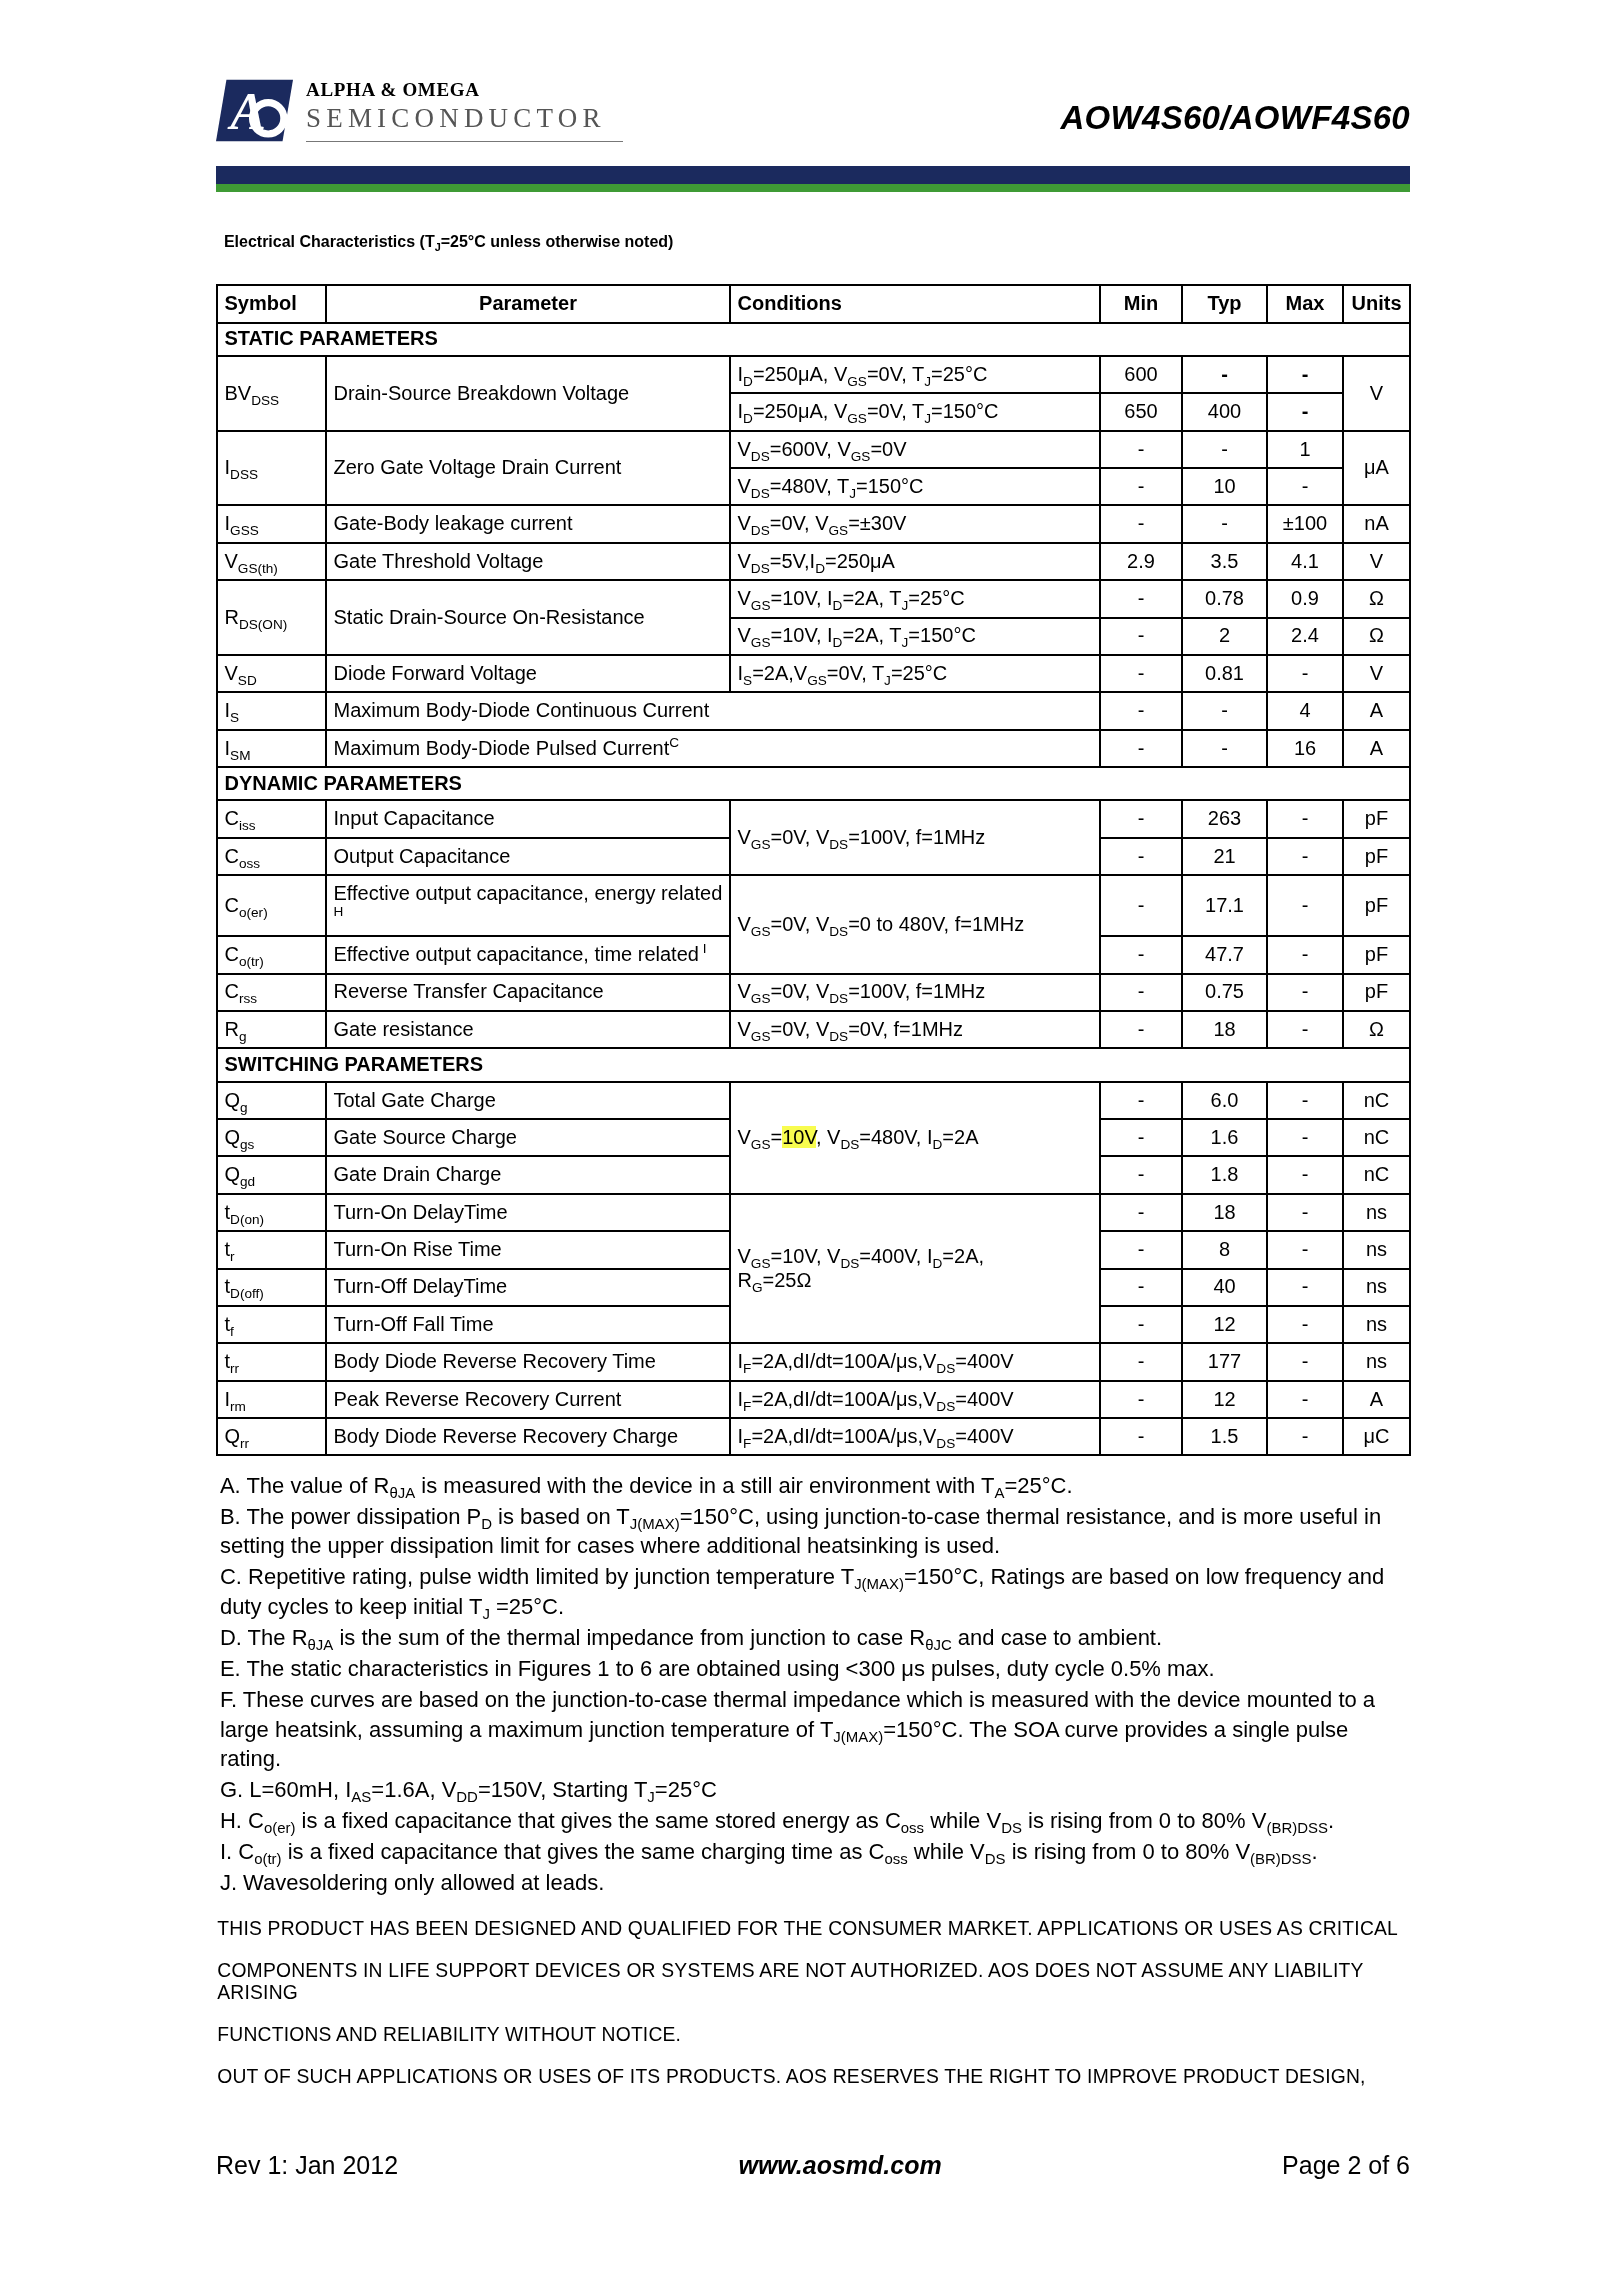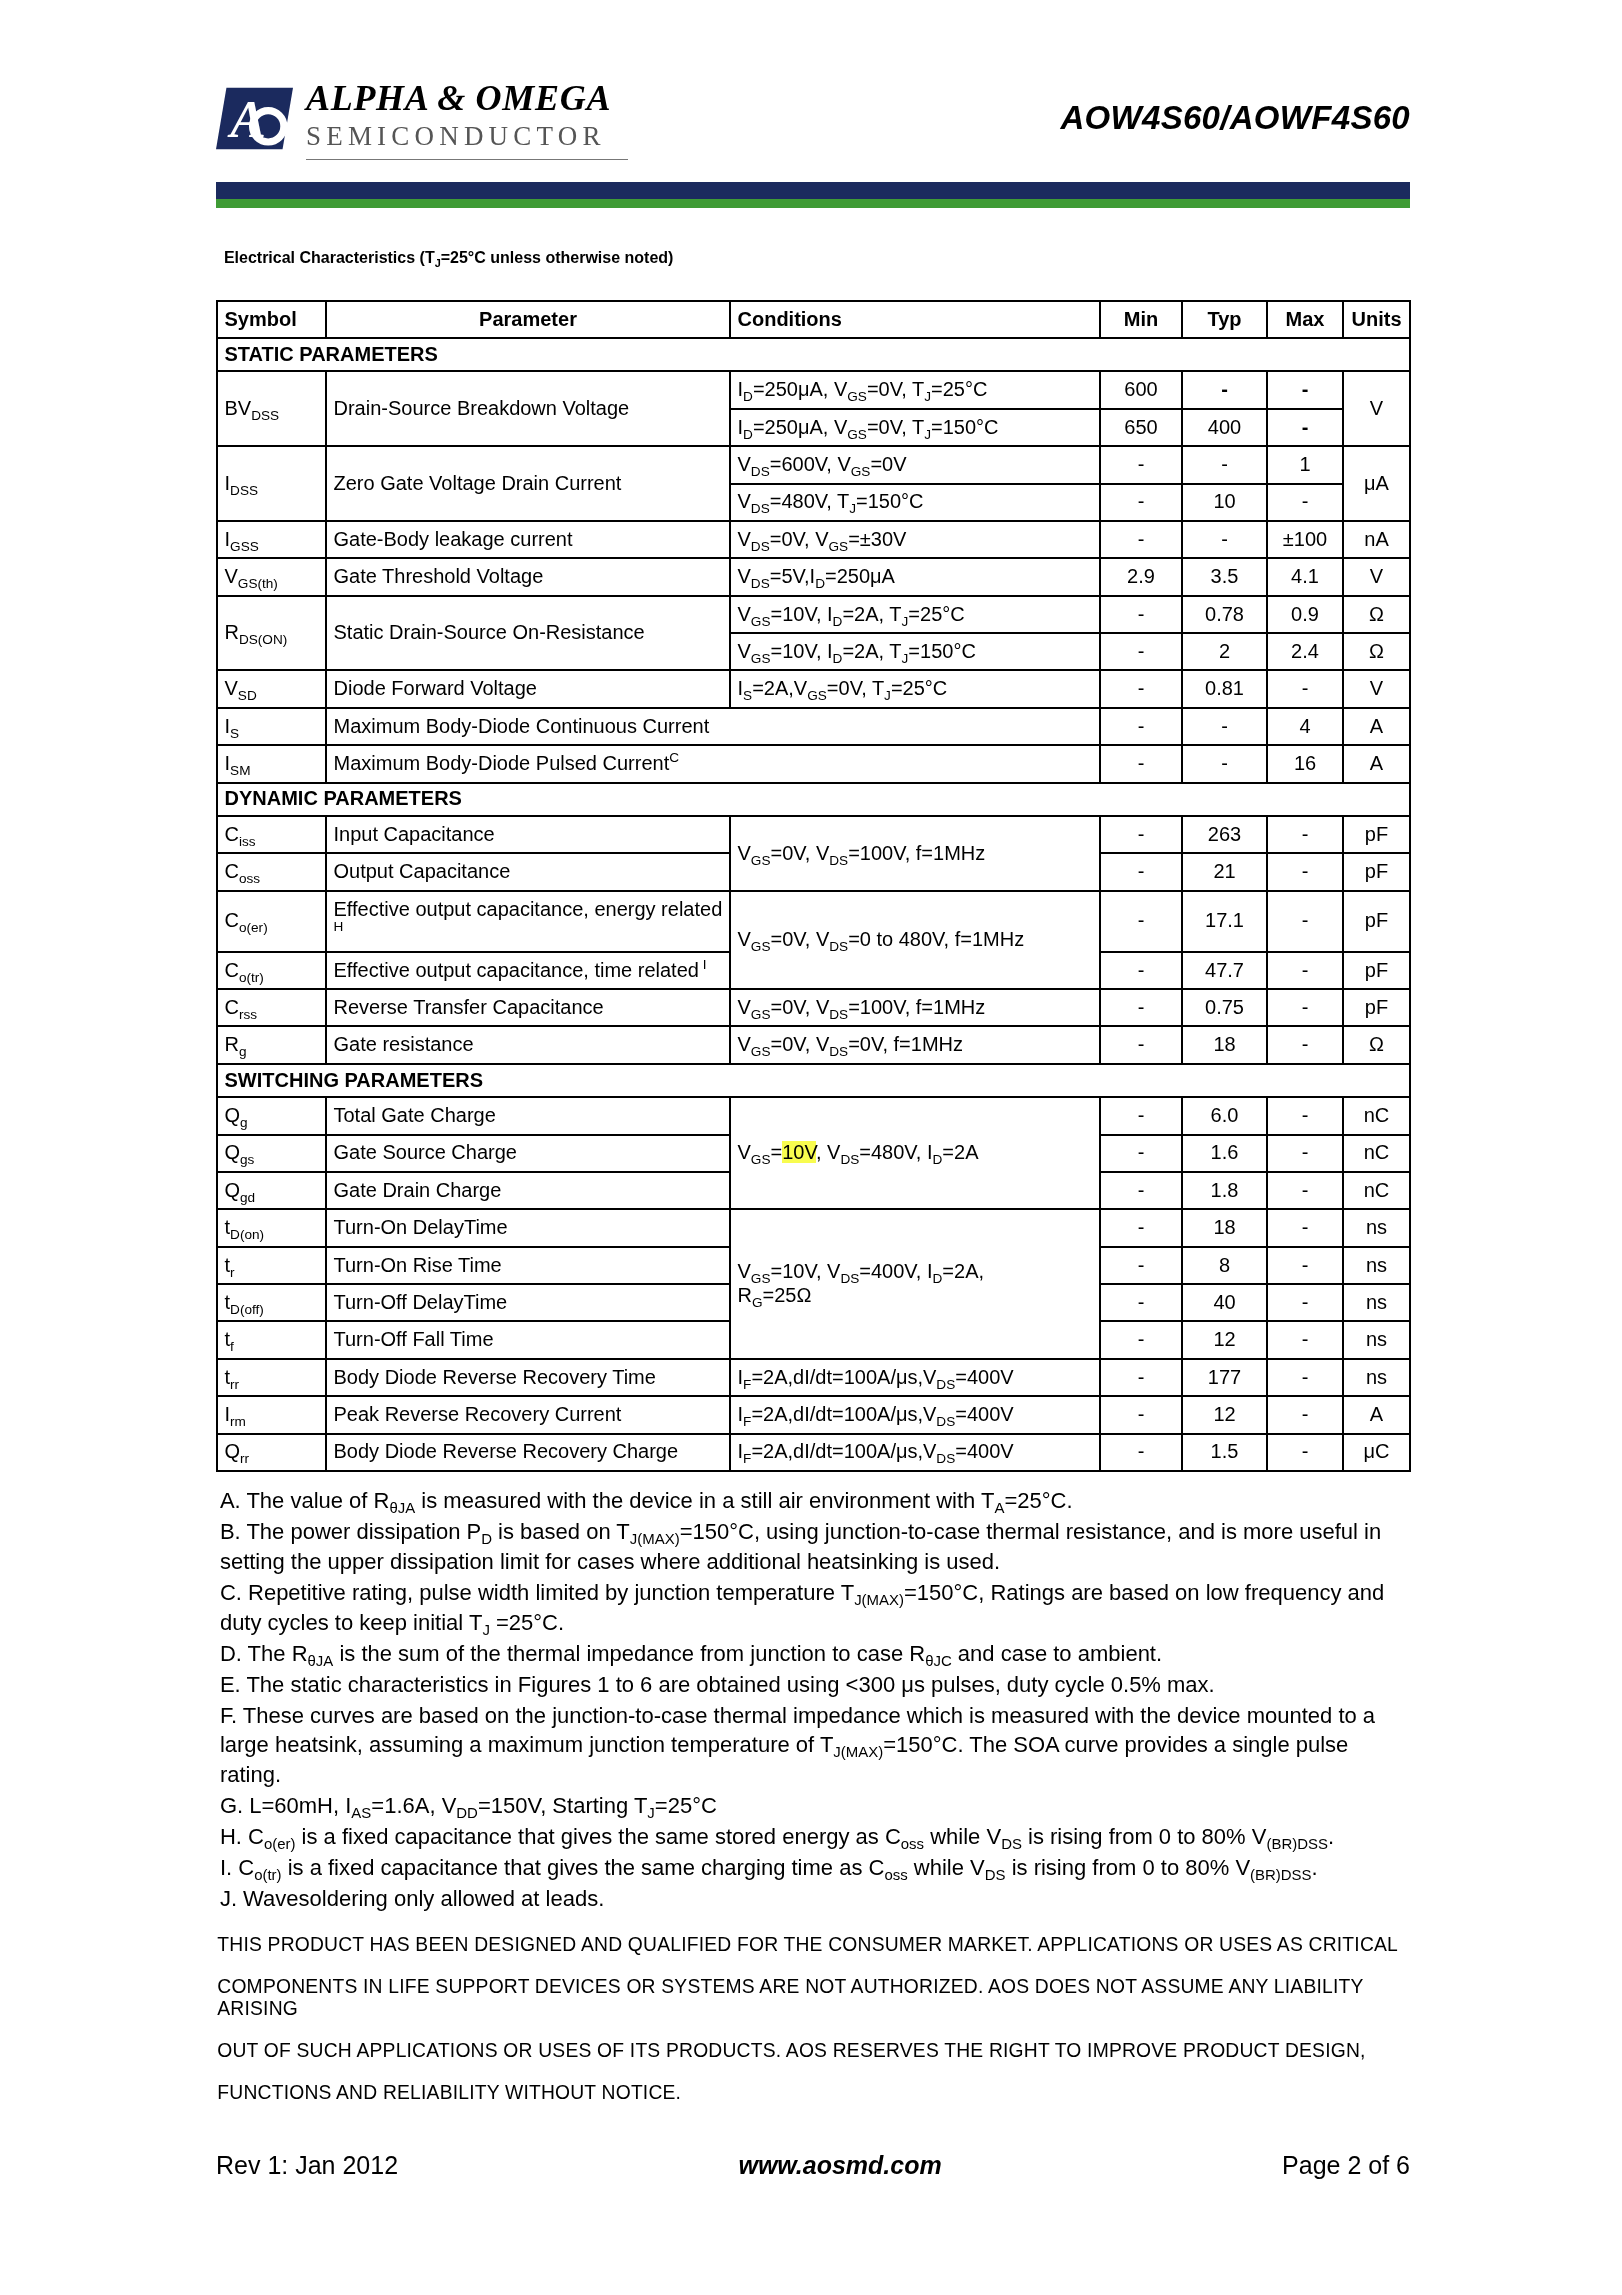--- a/index.html
+++ b/index.html
@@ -6,21 +6,21 @@
   .page {
     position:relative; width:1622px; height:2295px; background:#ffffff;
     font-family:"Liberation Sans", sans-serif; color:#000; overflow:hidden;
   }
   .content { width:1194px; margin-left:216px; }
 
   
   .header { display:flex; justify-content:space-between; align-items:flex-start; padding-top:77px; }
   .logo { display:flex; align-items:center; gap:13px; }
   .logo-text { border-bottom:1.3px solid #777; padding:0 17px 6.5px 0; }
-  .logo-line1 { font-family:"Liberation Serif", serif; font-weight:bold; font-style:italic; font-size:36px; letter-spacing:0.7px; }
+  .logo-line1 { font-family:"Liberation Serif", serif; font-weight:bold; font-size:19px; letter-spacing:0.7px; }
   .logo-line2 { font-family:"Liberation Serif", serif; font-size:27px; letter-spacing:5.2px; color:#555; margin-top:2px; }
   .part-number { font-size:33px; font-weight:bold; font-style:italic; margin-top:22px; letter-spacing:0.3px; }
 
   .bar { margin-top:22px; font-size:0; }
   .bar-navy { height:17.7px; background:var(--navy-bar,#1b2a5e); }
   .bar-green { height:8.5px; background:var(--green-bar,#3f9b35); }
 
   .section-title { font-size:16px; font-weight:bold; margin:41px 0 0 7.9px; }
 
   
@@ -342,22 +342,22 @@
         <div class="footnote">F. These curves are based on the junction-to-case thermal impedance which is measured with the device mounted to a large heatsink, assuming a maximum junction temperature of T<sub>J(MAX)</sub>=150°C. The SOA curve provides a single pulse rating.</div>
         <div class="footnote">G. L=60mH, I<sub>AS</sub>=1.6A, V<sub>DD</sub>=150V, Starting T<sub>J</sub>=25°C</div>
         <div class="footnote">H. C<sub>o(er)</sub> is a fixed capacitance that gives the same stored energy as C<sub>oss</sub> while V<sub>DS</sub> is rising from 0 to 80% V<sub>(BR)DSS</sub>.</div>
         <div class="footnote">I.  C<sub>o(tr)</sub> is a fixed capacitance that gives the same charging time as C<sub>oss</sub> while V<sub>DS</sub> is rising from 0 to 80% V<sub>(BR)DSS</sub>.</div>
         <div class="footnote">J. Wavesoldering only allowed at leads.</div>
       </div>
 
     <div class="disclaimer">
         <div class="disclaimer-line">THIS PRODUCT HAS BEEN DESIGNED AND QUALIFIED FOR THE CONSUMER MARKET. APPLICATIONS OR USES AS CRITICAL</div>
         <div class="disclaimer-line">COMPONENTS IN LIFE SUPPORT DEVICES OR SYSTEMS ARE NOT AUTHORIZED. AOS DOES NOT ASSUME ANY LIABILITY ARISING</div>
+        <div class="disclaimer-line">FUNCTIONS AND RELIABILITY WITHOUT NOTICE.</div>
         <div class="disclaimer-line">OUT OF SUCH APPLICATIONS OR USES OF ITS PRODUCTS.  AOS RESERVES THE RIGHT TO IMPROVE PRODUCT DESIGN,</div>
-        <div class="disclaimer-line">FUNCTIONS AND RELIABILITY WITHOUT NOTICE.</div>
       </div>
 
   </div>
 
   <div class="footer">
     <span>Rev 1: Jan 2012</span>
     <span class="site">www.aosmd.com</span>
     <span>Page 2 of 6</span>
   </div>
 </div>

